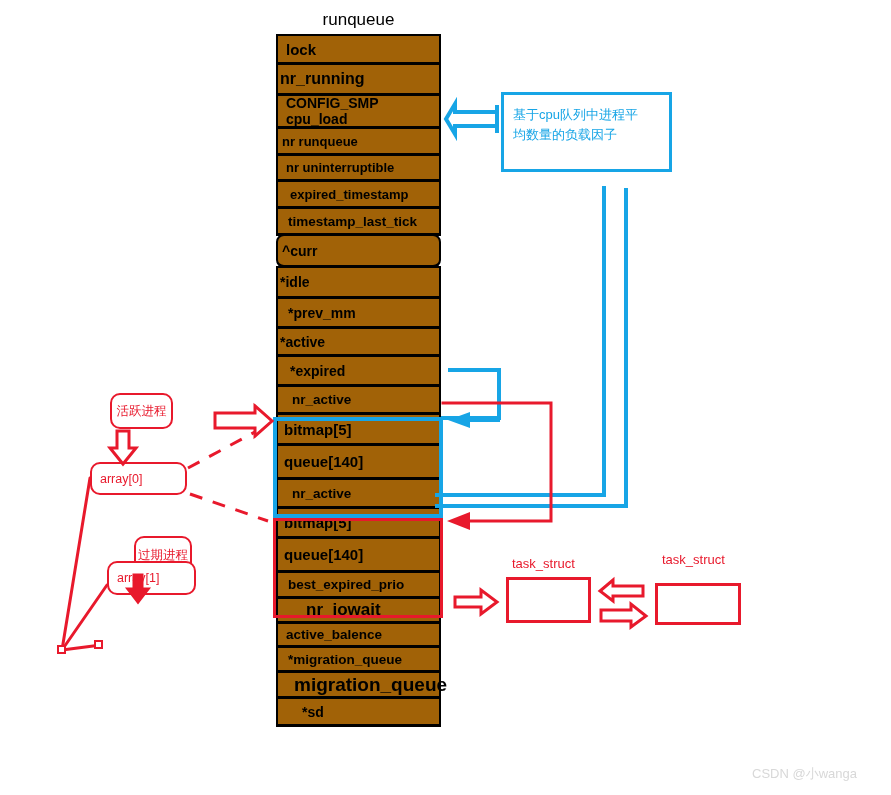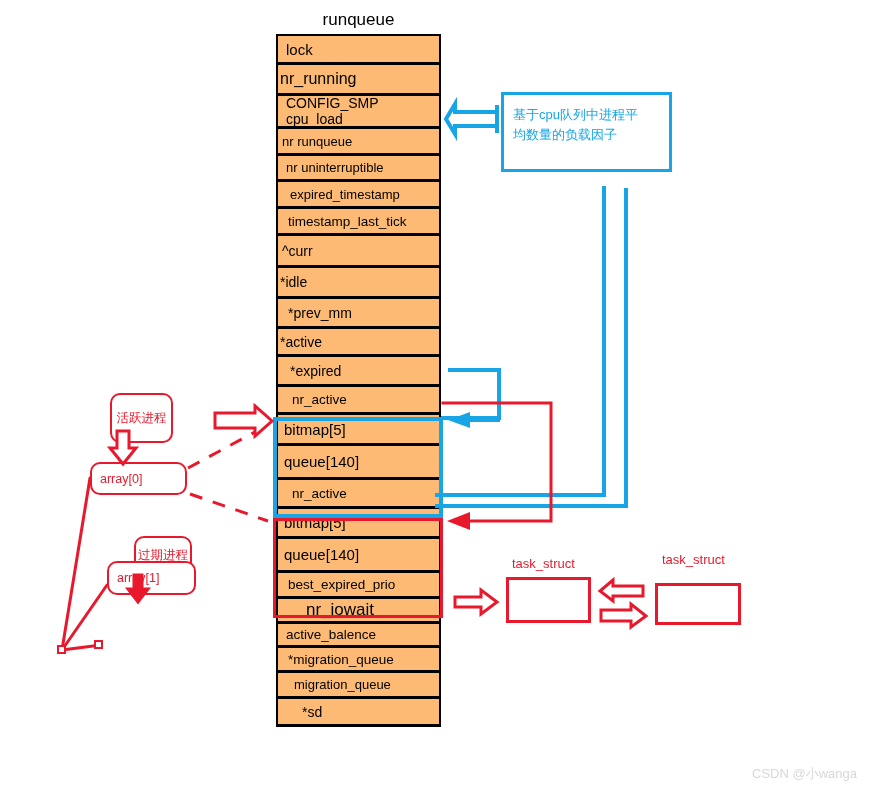--- a/index.html
+++ b/index.html
@@ -18,22 +18,23 @@
   }
   #rq-table{
     position:absolute;left:276px;top:34px;width:165px;
   }
   .rq-row{
     border:2px solid #000;
     border-bottom-width:3px;
     box-sizing:border-box;
     display:flex;align-items:center;
     font-size:13.5px;
-    background:#fdba74;
+    background:#a16207;
     margin-top:-2px;
+    font-weight:bold;
   }
   .rq-row:first-child{margin-top:0;}
   .rq-row span{display:block;width:100%;}
 
   
   .note-box{
     position:absolute;box-sizing:border-box;background:#fff;
   }
   #cpu-load-note{
     left:501px;top:92px;width:171px;height:80px;
@@ -41,21 +42,21 @@
     padding:10px 9px 0 9px;
     font-size:13px;line-height:20px;color:#17a5e6;
   }
 
   .red-callout{
     position:absolute;box-sizing:border-box;
     border:2px solid #e8192c;border-radius:10px;
     background:#fff;color:#e8192c;font-size:12.5px;
     display:flex;align-items:center;
   }
-  #callout-active{left:110px;top:393px;width:63px;height:50px;justify-content:center;}
+  #callout-active{left:110px;top:393px;width:63px;height:36px;justify-content:center;}
   #callout-expired{left:122px;top:536px;width:58px;height:38px;justify-content:center;margin-left:12px;}
   #box-array0{left:90px;top:462px;width:97px;height:33px;padding-left:8px;}
   #box-array1{left:107px;top:561px;width:89px;height:34px;padding-left:8px;}
   #box-prio{left:100px;top:623px;width:133px;height:36px;justify-content:center;}
 
   .ts-box{
     position:absolute;box-sizing:border-box;
     border:3px solid #e8192c;background:#fff;
   }
   #ts-box-1{left:506px;top:577px;width:85px;height:46px;}
@@ -103,21 +104,21 @@
       </div>
       <div class="rq-row" style="height: 28px;">
         <span style="padding-left: 8px; font-size: 13px;">nr uninterruptible</span>
       </div>
       <div class="rq-row" style="height: 29px;">
         <span style="padding-left: 12px; font-size: 13px;">expired_timestamp</span>
       </div>
       <div class="rq-row" style="height: 29px;">
         <span style="padding-left: 10px; font-size: 13.5px;">timestamp_last_tick</span>
       </div>
-      <div class="rq-row" style="height: 34px;">
+      <div class="rq-row" style="height: 34px; border-radius: 8px;">
         <span style="padding-left: 4px; font-size: 14px;">^curr</span>
       </div>
       <div class="rq-row" style="height: 33px;">
         <span style="padding-left: 2px; font-size: 14px;">*idle</span>
       </div>
       <div class="rq-row" style="height: 32px;">
         <span style="padding-left: 10px; font-size: 14px;">*prev_mm</span>
       </div>
       <div class="rq-row" style="height: 30px;">
         <span style="padding-left: 2px; font-size: 14px;">*active</span>
@@ -149,21 +150,21 @@
       <div class="rq-row" style="height: 27px;">
         <span style="padding-left: 28px; font-size: 17px;">nr_iowait</span>
       </div>
       <div class="rq-row" style="height: 26px;">
         <span style="padding-left: 8px; font-size: 13.5px;">active_balence</span>
       </div>
       <div class="rq-row" style="height: 27px;">
         <span style="padding-left: 10px; font-size: 13.5px;">*migration_queue</span>
       </div>
       <div class="rq-row" style="height: 28px;">
-        <span style="padding-left: 16px; font-size: 13px;">migration_queue</span>
+        <span style="padding-left: 16px; font-size: 19px;">migration_queue</span>
       </div>
       <div class="rq-row" style="height: 30px;">
         <span style="padding-left: 24px; font-size: 14px;">*sd</span>
       </div>
     </div>
 
   <div id="blue-frame"></div>
   <div id="red-frame"></div>
 
   <div class="note-box" id="cpu-load-note">

